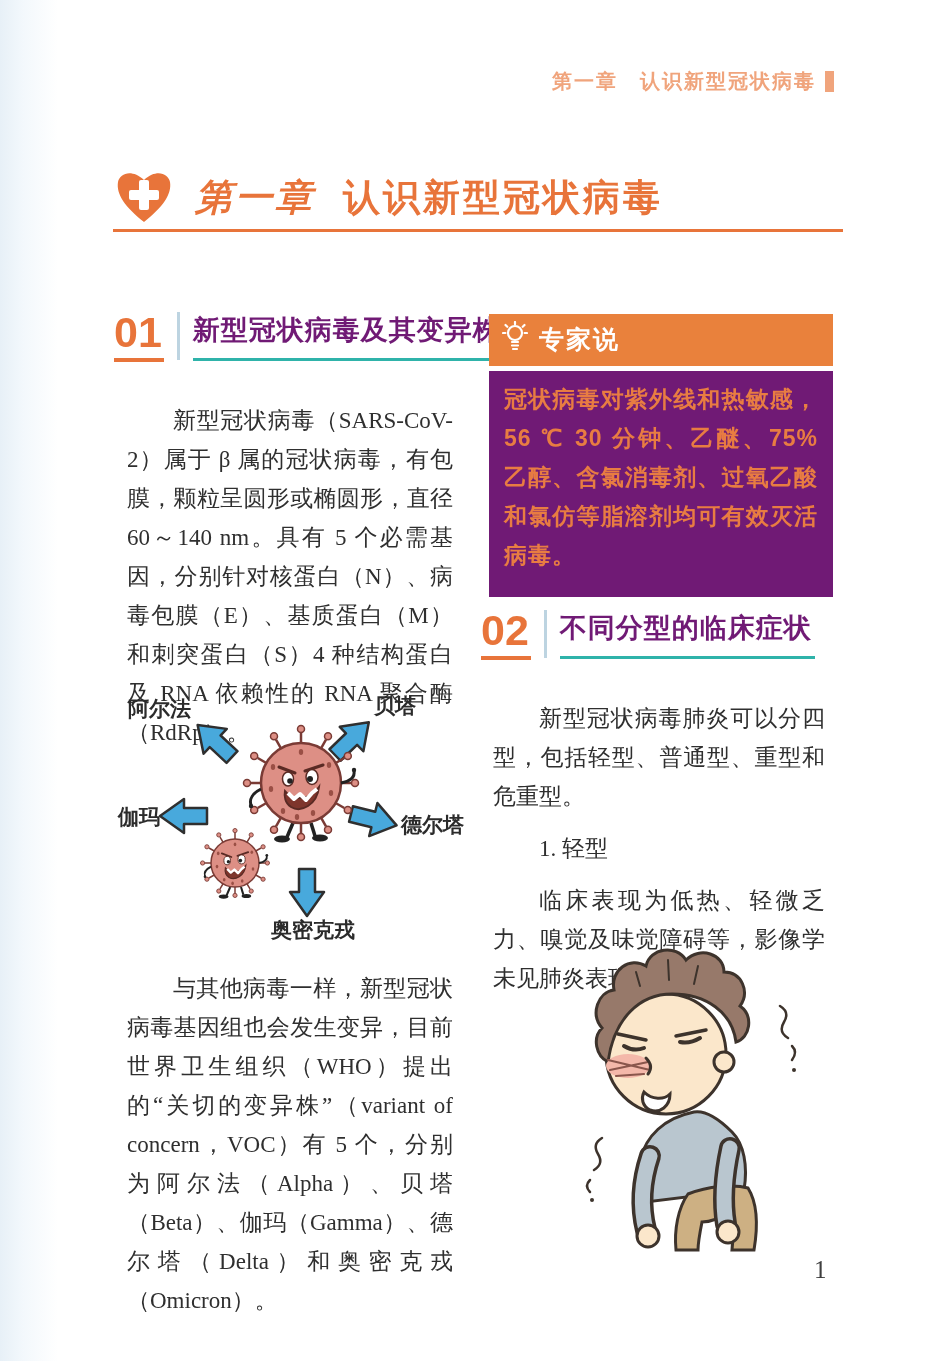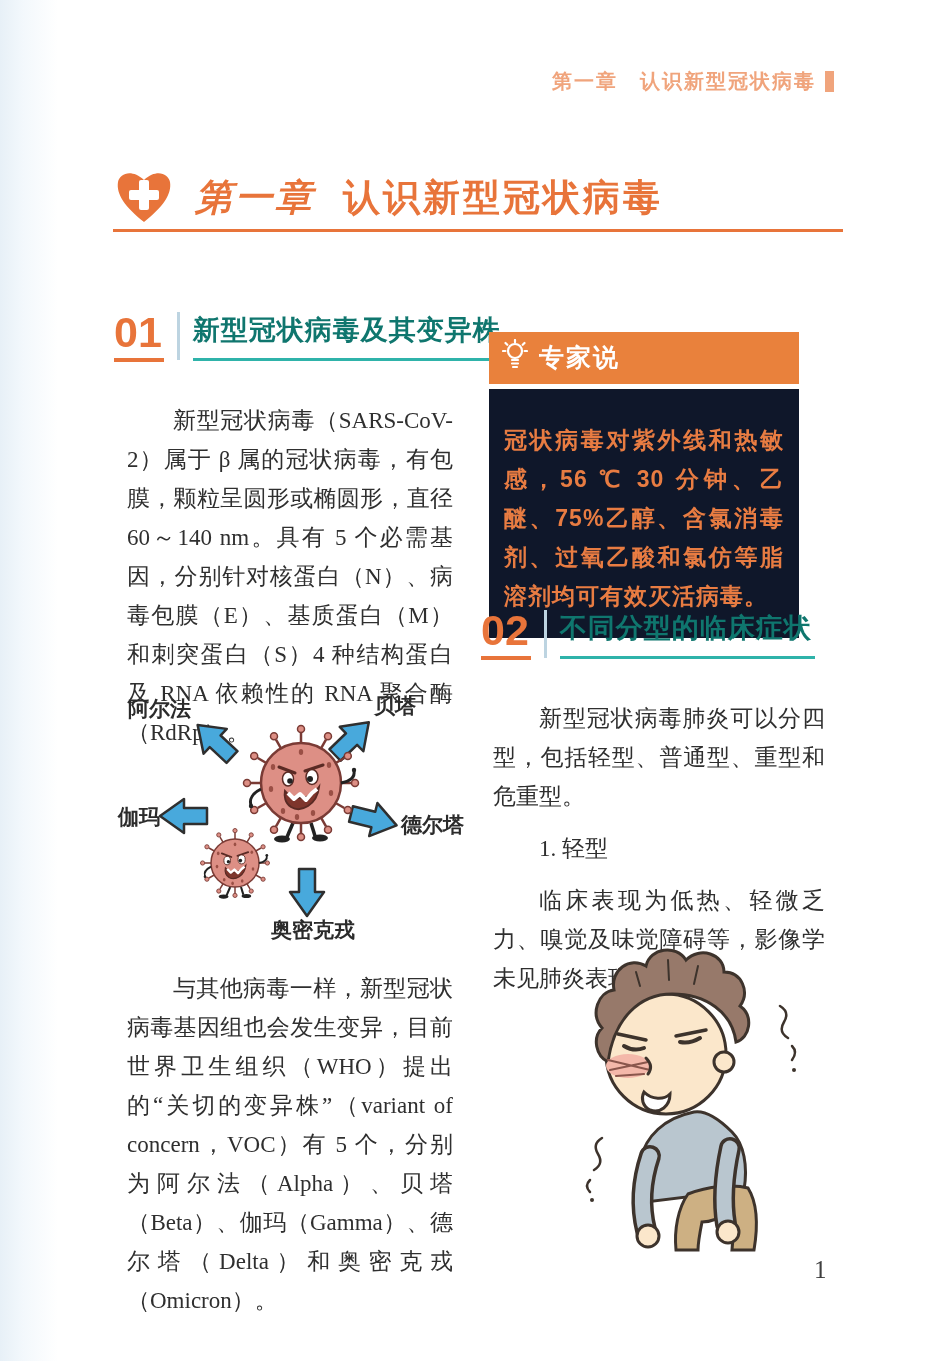--- a/index.html
+++ b/index.html
@@ -28,44 +28,44 @@
   #chapter-banner .chap-label{margin-right:28px;font-style:italic;}
   
   .section-head{position:absolute;display:flex;align-items:center;}
   .sec-num{
     font-family:"Liberation Sans",sans-serif;font-weight:bold;font-size:43px;line-height:44px;
     color:#e8743a;border-bottom:4px solid #e8743a;padding:0 2px 4px 0;align-self:flex-start;
   }
   .sec-sep{width:3px;height:48px;background:#bdd4e1;margin:0 13px 0 13px;}
   .sec-title{
     font-family:"Liberation Sans",sans-serif;font-weight:bold;font-size:27px;
-    color:#0f766e;border-bottom:3px solid #2fb3aa;padding:0 3px 10px 0;letter-spacing:1px;
+    color:#701a75;border-bottom:3px solid #2fb3aa;padding:0 3px 10px 0;letter-spacing:1px;
   }
   #sec1-head{left:114px;top:310px;}
   #sec2-head{left:481px;top:608px;}
   
   .body-text{
     position:absolute;font-family:"Liberation Serif",serif;font-size:23px;line-height:39px;
     color:#2f2f2f;text-align:justify;
   }
   .body-text p{margin:13px;text-indent:2em;}
   #p1{left:114px;top:388px;width:352px;}
   #p2{left:114px;top:956px;width:352px;}
   #sec2-paras{left:480px;top:686px;width:358px;}
   
-  #expert-box{position:absolute;left:489px;top:332px;width:310px;}
+  #expert-box{position:absolute;left:489px;top:314px;width:344px;}
   .expert-header{
     display:flex;align-items:center;gap:11px;background:#e9813c;color:#ffffff;
     font-family:"Liberation Sans",sans-serif;font-weight:bold;font-size:25px;
     padding:7px 13px 8px;letter-spacing:2px;
   }
   .expert-body{
-    margin-top:5px;background:#0f172a;color:#e87c42;
+    margin-top:5px;background:#701a75;color:#e87c42;
     font-family:"Liberation Sans",sans-serif;font-weight:bold;font-size:23px;line-height:39px;
-    padding:32px 15px 22px;letter-spacing:1px;text-align:justify;
+    padding:9px 15px 22px;letter-spacing:1px;text-align:justify;
   }
   
   #variant-diagram{position:absolute;left:108px;top:683px;}
   #boy-illustration{position:absolute;left:548px;top:942px;}
   .dlabel{font-family:"Liberation Sans",sans-serif;font-weight:bold;font-size:21px;fill:#2b2b2b;}
   .arrow{fill:#48a9dc;stroke:#2f2f2f;stroke-width:2.5;stroke-linejoin:round;}
   
   #page-number{
     position:absolute;left:814px;top:1256px;font-family:"Liberation Serif",serif;
     font-size:25px;color:#3f3f3f;

